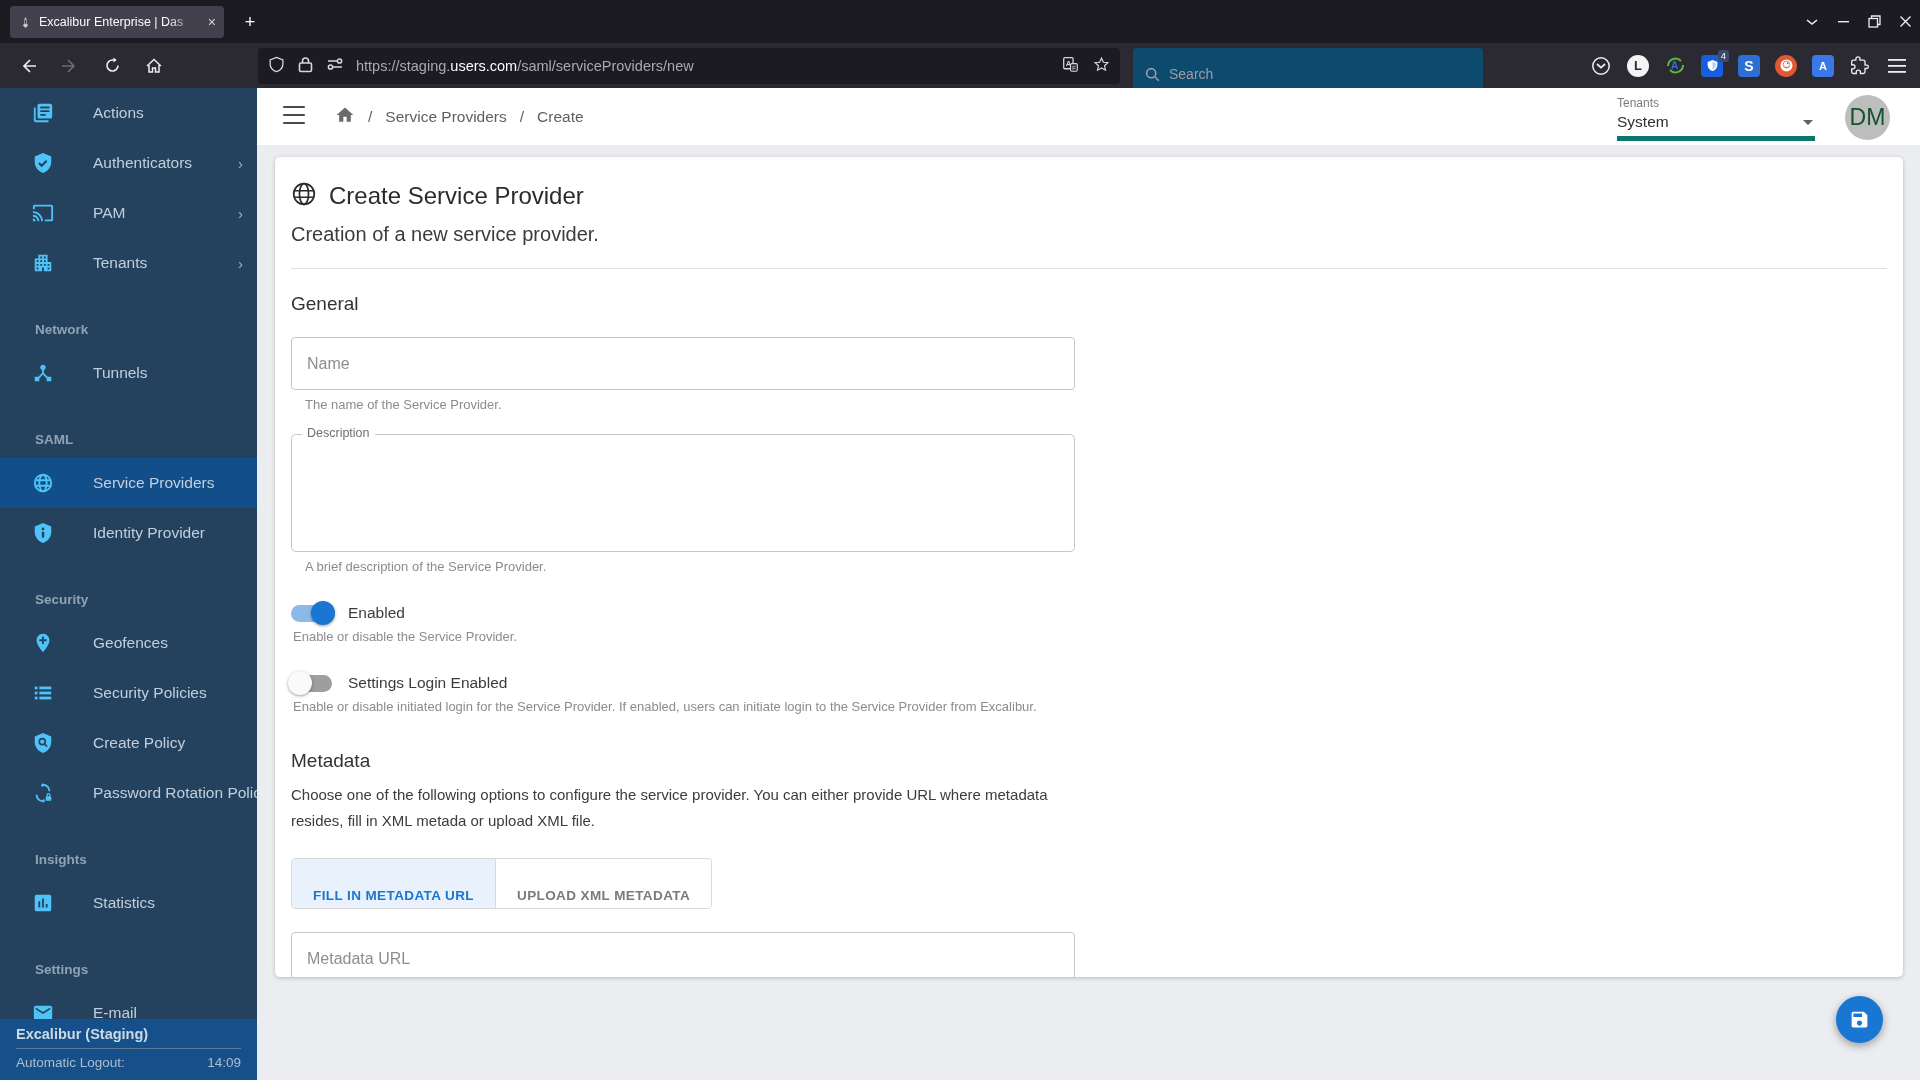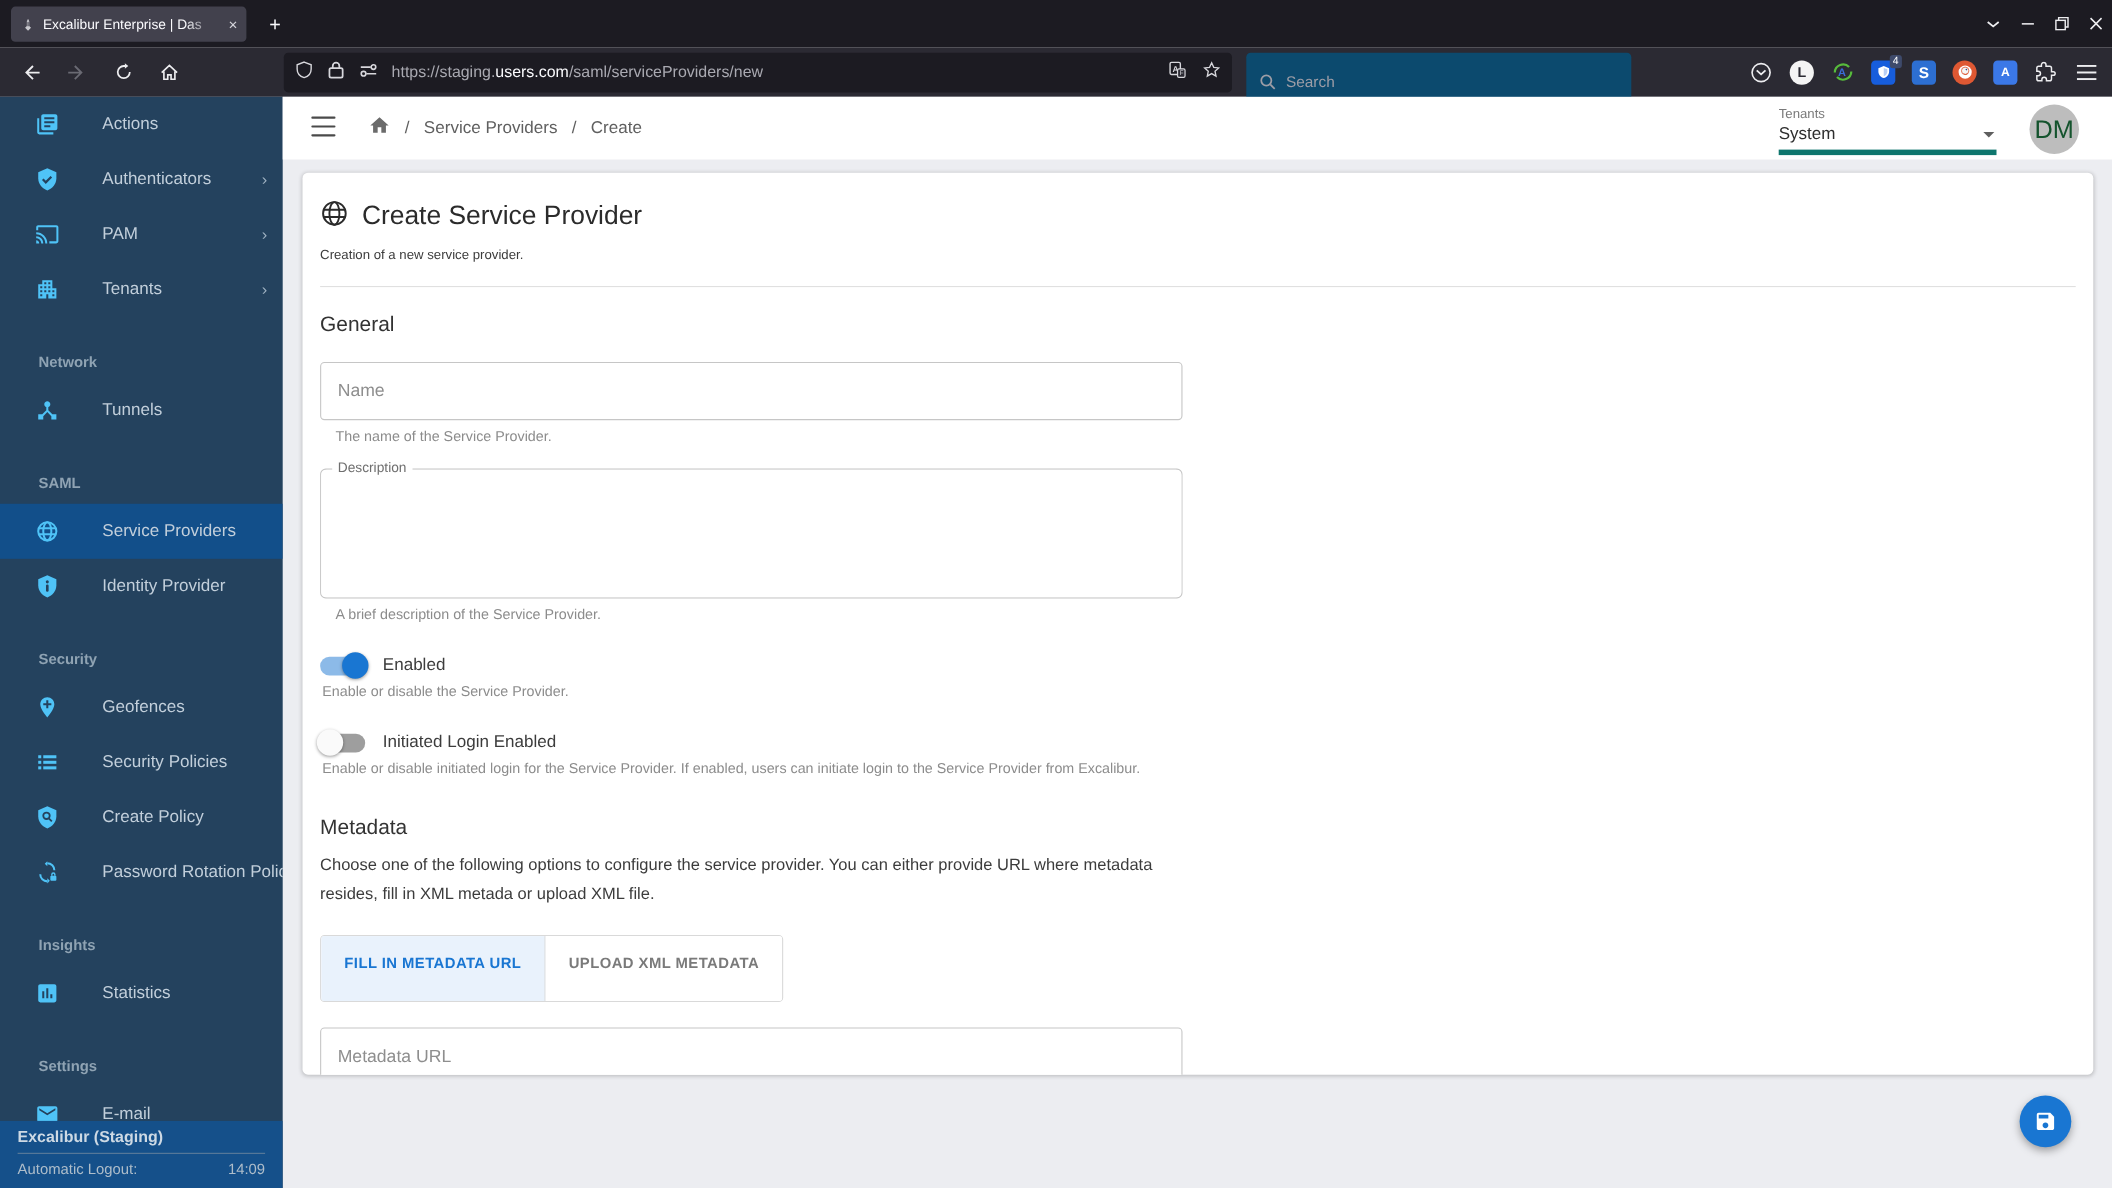--- a/index.html
+++ b/index.html
@@ -66,21 +66,21 @@
   .tenant-select .t-value { font-size:15.5px; color:#2E2E2E; }
   .tenant-select .t-caret { width:0; height:0; border-left:5px solid transparent; border-right:5px solid transparent; border-top:5px solid #5f5f5f; }
   .avatar { position:absolute; right:30px; top:7px; width:45px; height:45px; border-radius:50%; background:#BDBDBD;
             color:#14532d; font-size:23px; display:flex; align-items:center; justify-content:center; }
 
   
   .card { position:absolute; left:275px; top:157px; width:1628px; height:820px; background:#fff; border-radius:5px;
           box-shadow:0 1px 4px rgba(0,0,0,.22); padding:24px 16px 0 16px; overflow:hidden; }
   .page-title-row { display:flex; align-items:center; gap:12px; }
   .page-title { font-size:24px; color:#2B2B2B; }
-  .page-subtitle { font-size:12px; color:#3C3C3C; margin-top:12px; }
+  .page-subtitle { font-size:20px; color:#3C3C3C; margin-top:12px; }
   .card hr.divider { border:none; border-top:1px solid #E0E0E0; margin:22px 0 24px 0; }
   .section-h { font-size:19px; color:#333; font-weight:400; margin-bottom:22px; }
   .text-input { width:784px; height:53px; border:1px solid #C6C6C6; border-radius:4px; padding:0 15px; font-size:16px;
                 color:#2e2e2e; background:#fff; outline:none; font-family:"Liberation Sans","DejaVu Sans",sans-serif; }
   .text-input::placeholder { color:#8E8E8E; opacity:1; }
   .helper { font-size:13px; color:#8C8C8C; margin:7px 0 0 14px; }
   .outlined-area { position:relative; width:784px; height:118px; border:1px solid #C6C6C6; border-radius:5px; margin-top:22px; }
   .outlined-area .notch { position:absolute; top:-9px; left:10px; background:#fff; padding:0 5px; font-size:12.5px; color:#6F6F6F; }
   .outlined-area textarea { width:100%; height:100%; border:none; outline:none; resize:none; border-radius:5px;
                 padding:12px 14px; font-size:15px; font-family:"Liberation Sans","DejaVu Sans",sans-serif; }
@@ -89,21 +89,21 @@
   .switch .thumb { width:24px; height:24px; border-radius:50%; position:absolute; top:-3.5px;
                    box-shadow:0 1px 3px rgba(0,0,0,.4); }
   .switch.on { background:rgba(25,118,210,.5); }
   .switch.on .thumb { background:#1976D2; right:-3px; }
   .switch.off { background:#9E9E9E; }
   .switch.off .thumb { background:#FAFAFA; left:-3px; }
   .toggle-label { font-size:15.5px; color:#3C3C3C; margin-left:16px; }
   .meta-h { margin-top:36px; }
   .meta-intro { width:805px; font-size:15px; line-height:26px; color:#3C3C3C; margin-top:2px; }
   .btn-group { display:inline-flex; border:1px solid #D9D9D9; border-radius:4px; overflow:hidden; margin-top:24px; }
-  .btn-group .gbtn { height:59px; line-height:49px; padding:0 21px; font-size:13.5px; font-weight:bold; letter-spacing:.4px; cursor:pointer; }
+  .btn-group .gbtn { height:49px; line-height:49px; padding:12px 21px; font-size:13.5px; font-weight:bold; letter-spacing:.4px; cursor:pointer; }
   .btn-group .gbtn.sel { color:#1976D2; background:#E9F2FC; border-right:1px solid #D9D9D9; }
   .btn-group .gbtn.unsel { color:#7A7A7A; background:#fff; }
   .meta-url-wrap { margin-top:23px; }
   .fab { position:absolute; left:1836px; top:996px; width:47px; height:47px; border-radius:50%; background:#1976D2;
          display:flex; align-items:center; justify-content:center; box-shadow:0 3px 8px rgba(0,0,0,.35); cursor:pointer; }
 </style>
 </head>
 <body>
 
 <div class="tabbar">
@@ -451,21 +451,21 @@
         <span class="thumb"></span>
       </span>
     <span class="toggle-label">Enabled</span>
   </div>
   <div class="helper" style="margin-left:2px;">Enable or disable the Service Provider.</div>
 
   <div class="toggle-row">
     <span class="switch off">
         <span class="thumb"></span>
       </span>
-    <span class="toggle-label">Initiated Login Enabled</span>
+    <span class="toggle-label">Settings Login Enabled</span>
   </div>
   <div class="helper" style="margin-left:2px;">Enable or disable initiated login for the Service Provider. If enabled, users can initiate login to the Service Provider from Excalibur.</div>
 
   <div class="section-h meta-h" style="margin-bottom:10px;">Metadata</div>
   <div class="meta-intro">Choose one of the following options to configure the service provider. You can either provide URL where metadata resides, fill in XML metada or upload XML file.</div>
 
   <div class="btn-group">
     <span class="gbtn sel">FILL IN METADATA URL</span>
     <span class="gbtn unsel">UPLOAD XML METADATA</span>
   </div>

